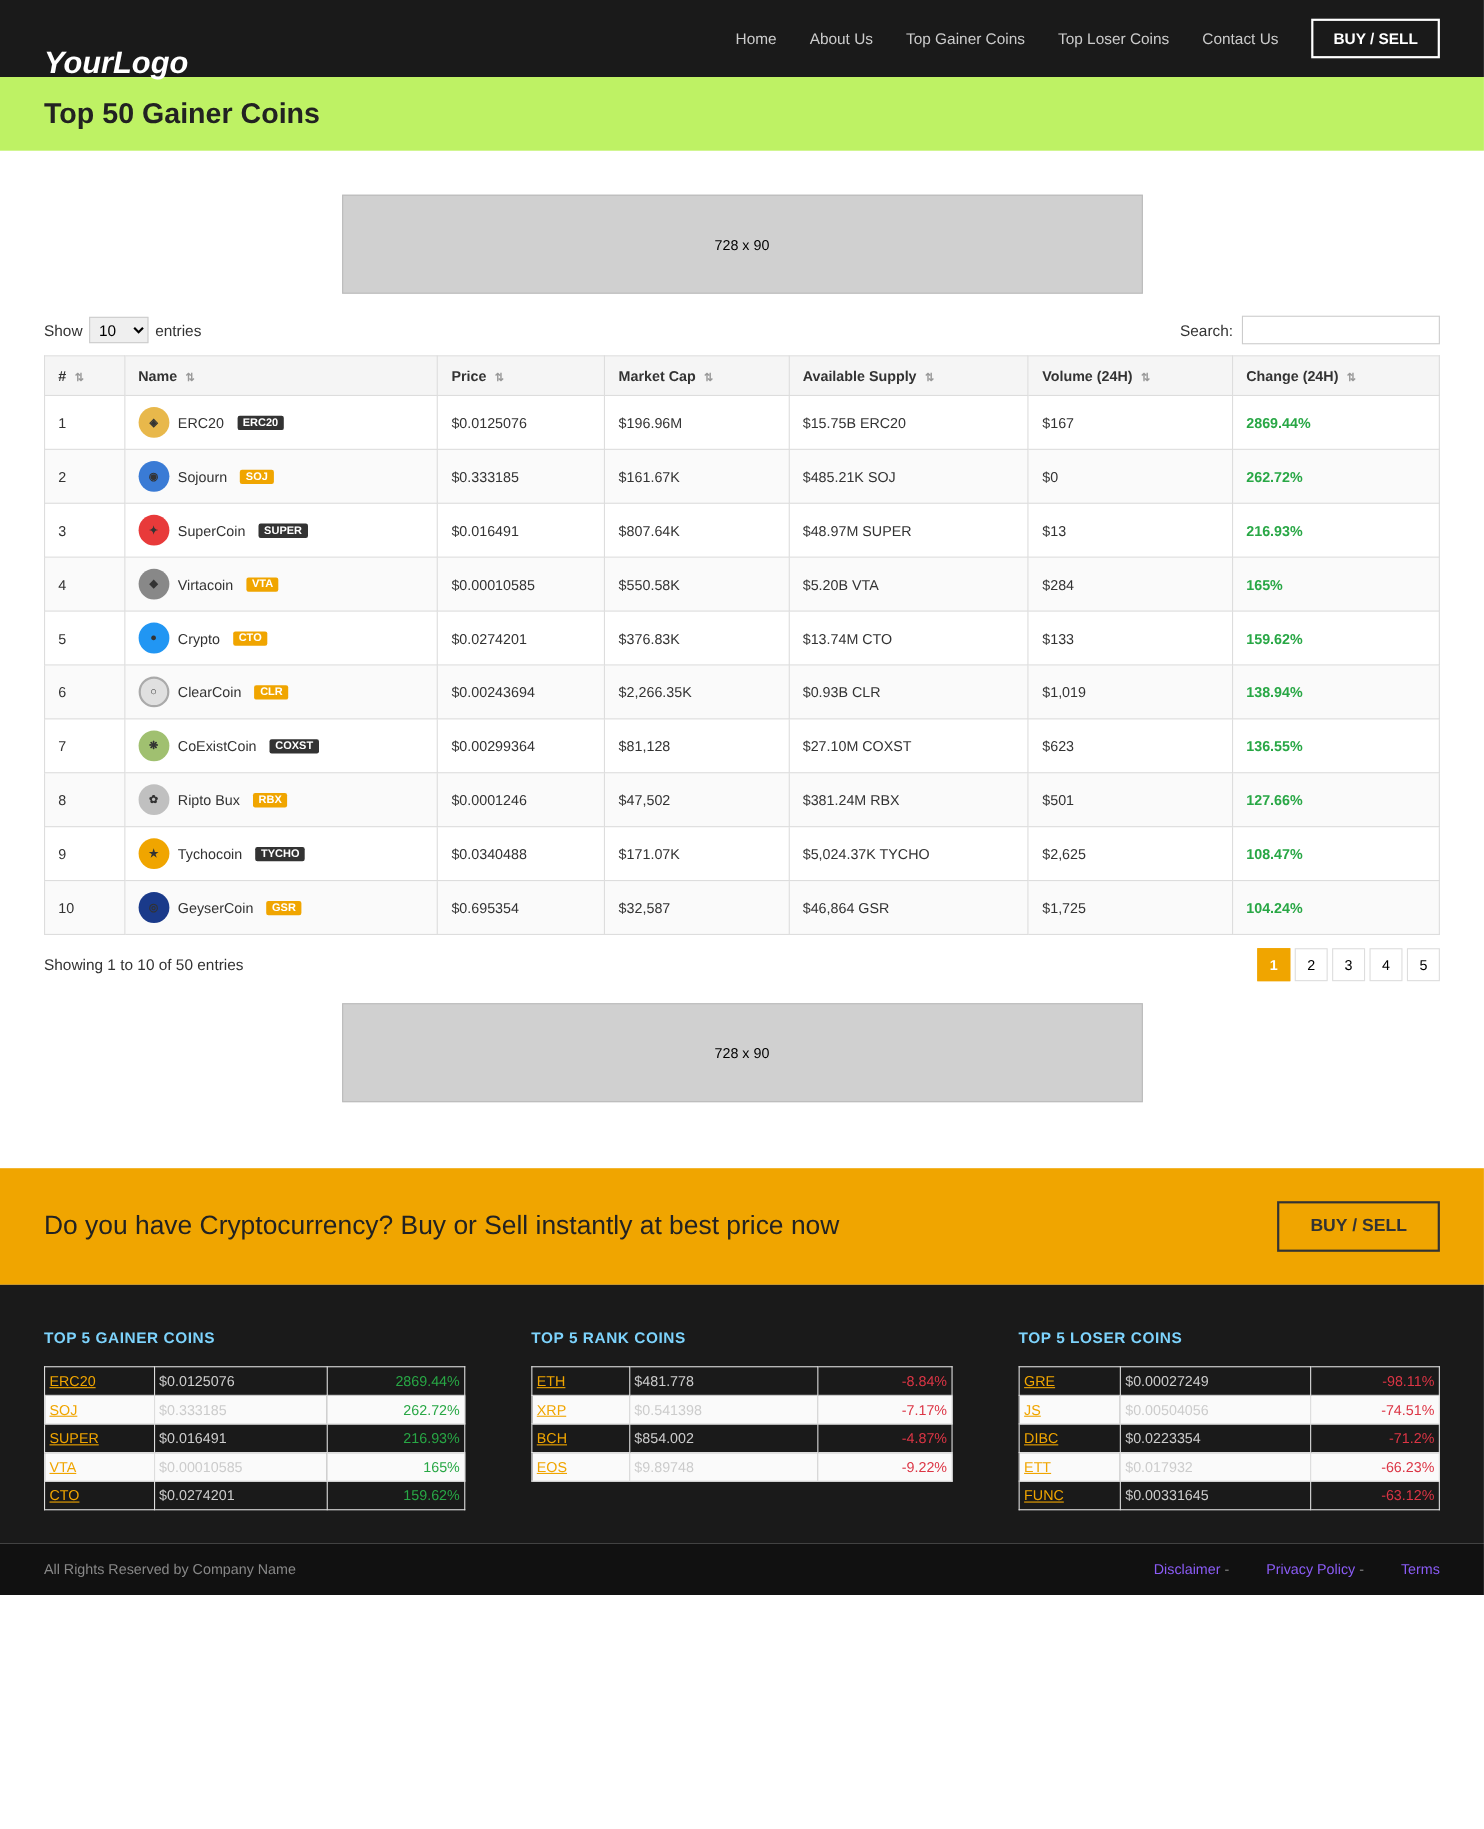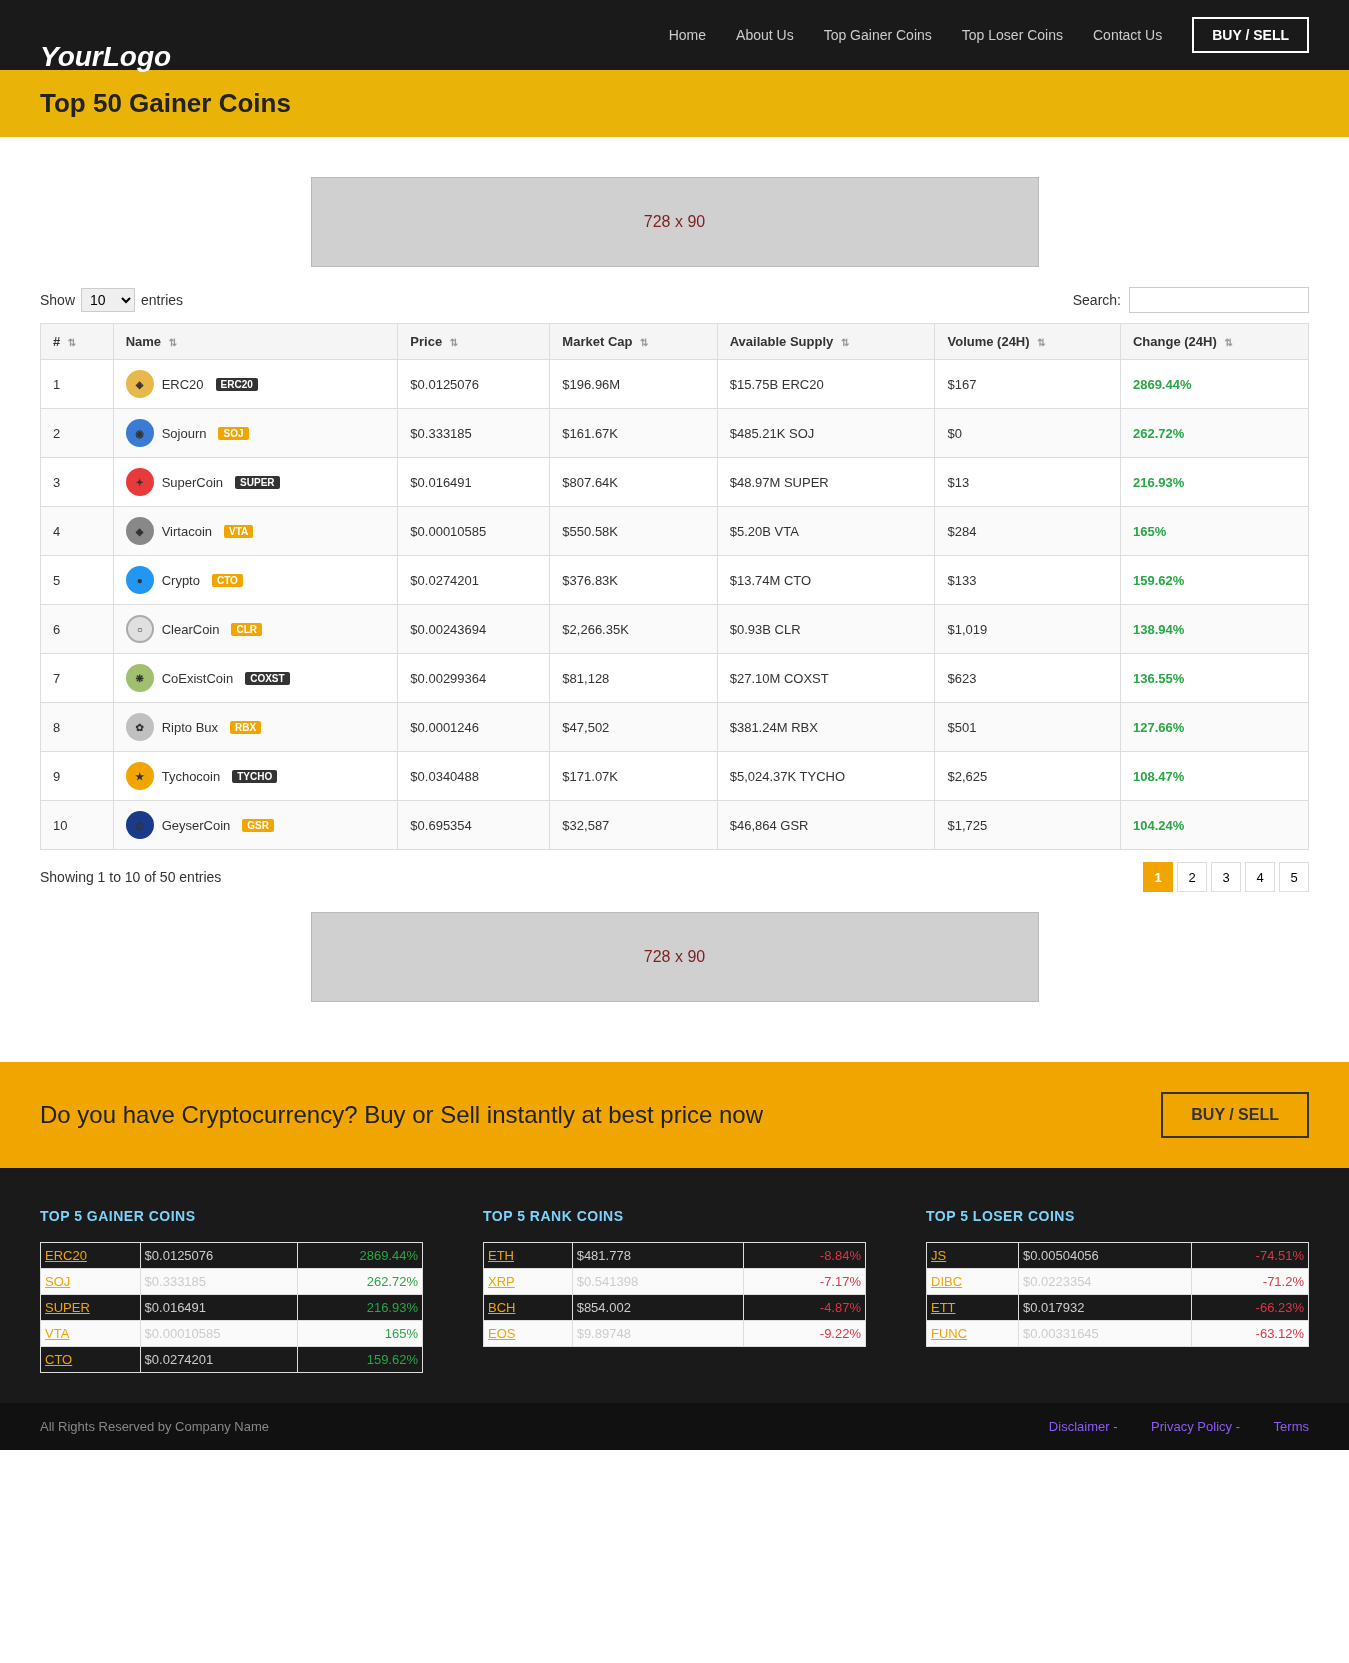--- a/index.html
+++ b/index.html
@@ -6,28 +6,28 @@
     body { font-family: Arial, sans-serif; background: #fff; color: #333; font-size: 14px; }
 
     
     .header { background: #1a1a1a; padding: 0 40px; display: flex; align-items: center; justify-content: space-between; height: 70px; }
     .logo { color: #fff; font-size: 28px; font-weight: 900; font-style: italic; margin-top: 44px; }
     .nav { display: flex; align-items: center; gap: 30px; }
     .nav a { color: #ccc; text-decoration: none; font-size: 14px; }
     .buy-sell-btn { background: transparent; border: 2px solid #fff; color: #fff; padding: 8px 18px; font-size: 14px; font-weight: bold; cursor: pointer; }
 
     
-    .page-title-banner { background: #eab308; padding: 18px 40px; }
+    .page-title-banner { background: #bef264; padding: 18px 40px; }
     .page-title-banner h1 { font-size: 26px; font-weight: bold; color: #222; }
 
     
     .main { padding: 20px 40px; }
 
     
-    .ad-banner { background: #d0d0d0; border: 1px solid #bbb; display: flex; align-items: center; justify-content: center; height: 90px; color: #7f1d1d; font-size: 16px; margin: 20px auto; max-width: 728px; }
+    .ad-banner { background: #d0d0d0; border: 1px solid #bbb; display: flex; align-items: center; justify-content: center; height: 90px; color: #000000; font-size: 13px; margin: 20px auto; max-width: 728px; }
 
     
     .table-controls { display: flex; justify-content: space-between; align-items: center; margin: 20px 0 10px; }
     .show-entries { display: flex; align-items: center; gap: 6px; font-size: 14px; }
     .show-entries select { border: 1px solid #ccc; padding: 2px 4px; font-size: 14px; }
     .search-area { display: flex; align-items: center; gap: 8px; font-size: 14px; }
     .search-area input { border: 1px solid #ccc; padding: 4px 8px; font-size: 14px; width: 180px; }
 
     
     table { width: 100%; border-collapse: collapse; border: 1px solid #ddd; }
@@ -398,20 +398,25 @@
     </tr>
         </tbody>
     </table>
   </div>
 
   <div class="footer-section">
     <h3>TOP 5 LOSER COINS</h3>
     <table class="footer-table">
       <tbody id="footer-losers">
           <tr>
+      <td>GRE</td>
+      <td>$0.00027249</td>
+      <td class="footer-neg">-98.11%</td>
+    </tr>
+          <tr>
       <td>JS</td>
       <td>$0.00504056</td>
       <td class="footer-neg">-74.51%</td>
     </tr>
           <tr>
       <td>DIBC</td>
       <td>$0.0223354</td>
       <td class="footer-neg">-71.2%</td>
     </tr>
           <tr>

